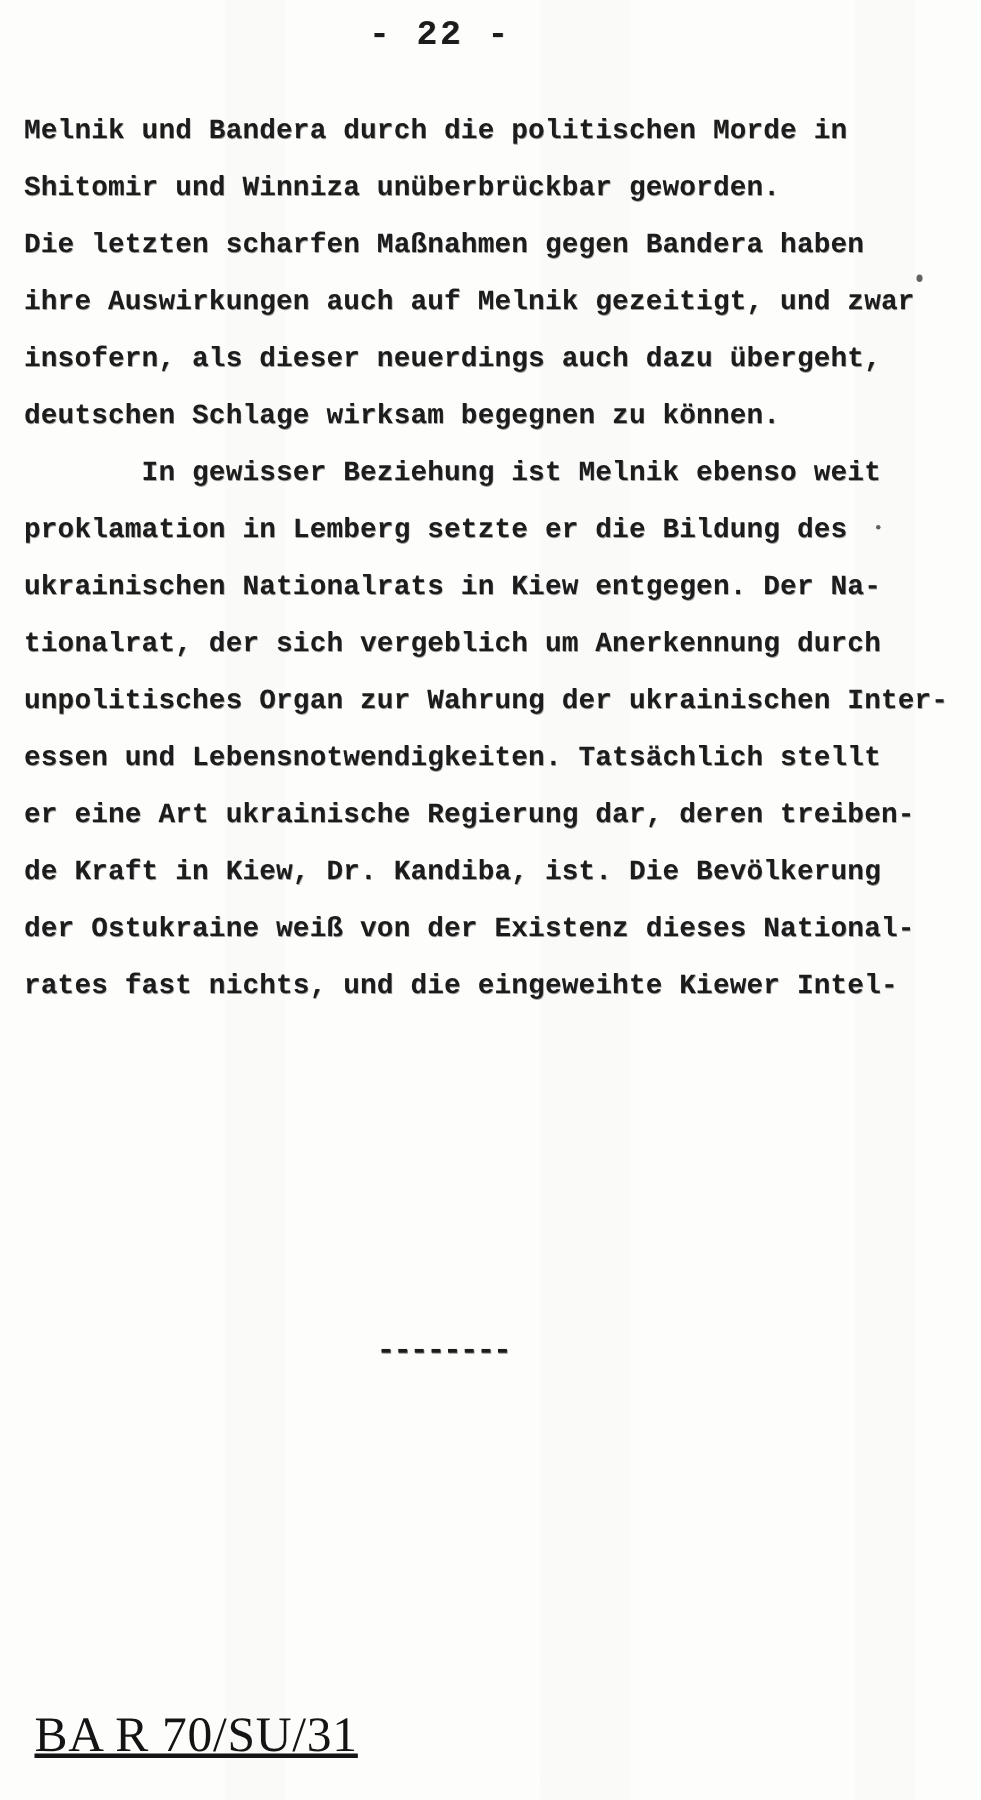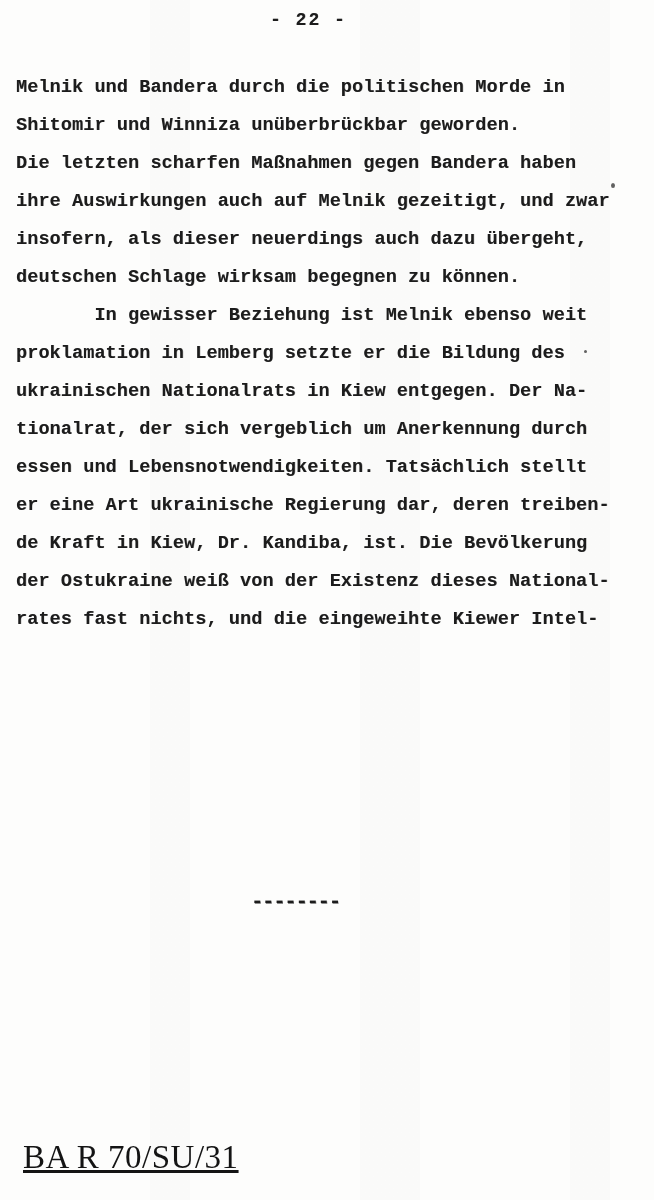--- a/index.html
+++ b/index.html
@@ -24,26 +24,25 @@
       repeating-linear-gradient(90deg,
         rgba(0,0,0,0.000) 0px,  rgba(0,0,0,0.000) 150px,
         rgba(0,0,0,0.012) 150px, rgba(0,0,0,0.012) 190px,
         rgba(0,0,0,0.000) 190px, rgba(0,0,0,0.000) 360px,
         rgba(0,0,0,0.010) 360px, rgba(0,0,0,0.010) 420px);
   }
   .page-number {
     position: absolute;
     top: 10px;
     left: 246px;
-    font-size: 18px;
+    font-size: 23px;
     font-weight: 700;
     letter-spacing: 2px;
     white-space: pre;
     text-shadow: 0.4px 0.4px 0 rgba(25,25,25,0.45);
-    margin-left: 24px;
   }
   .body-text {
     position: absolute;
     top: 69px;
     left: 16px;
     width: 630px;
   }
   .tline {
     height: 38px;
     line-height: 38px;
@@ -95,20 +94,21 @@
   <div class="tline">Melnik und Bandera durch die politischen Morde in</div>
   <div class="tline">Shitomir und Winniza unüberbrückbar geworden.</div>
   <div class="tline">Die letzten scharfen Maßnahmen gegen Bandera haben</div>
   <div class="tline">ihre Auswirkungen auch auf Melnik gezeitigt, und zwar</div>
   <div class="tline">insofern, als dieser neuerdings auch dazu übergeht,</div>
   <div class="tline">deutschen Schlage wirksam begegnen zu können.</div>
   <div class="tline">       In gewisser Beziehung ist Melnik ebenso weit</div>
   <div class="tline">proklamation in Lemberg setzte er die Bildung des</div>
   <div class="tline">ukrainischen Nationalrats in Kiew entgegen. Der Na-</div>
   <div class="tline">tionalrat, der sich vergeblich um Anerkennung durch</div>
+  <div class="tline">unpolitisches Organ zur Wahrung der ukrainischen Inter-</div>
   <div class="tline">essen und Lebensnotwendigkeiten. Tatsächlich stellt</div>
   <div class="tline">er eine Art ukrainische Regierung dar, deren treiben-</div>
   <div class="tline">de Kraft in Kiew, Dr. Kandiba, ist. Die Bevölkerung</div>
   <div class="tline">der Ostukraine weiß von der Existenz dieses National-</div>
   <div class="tline">rates fast nichts, und die eingeweihte Kiewer Intel-</div>
 </div>
 
 <div class="separator">--------</div>
 
 <div class="stamp">BA R 70/SU/31</div>

